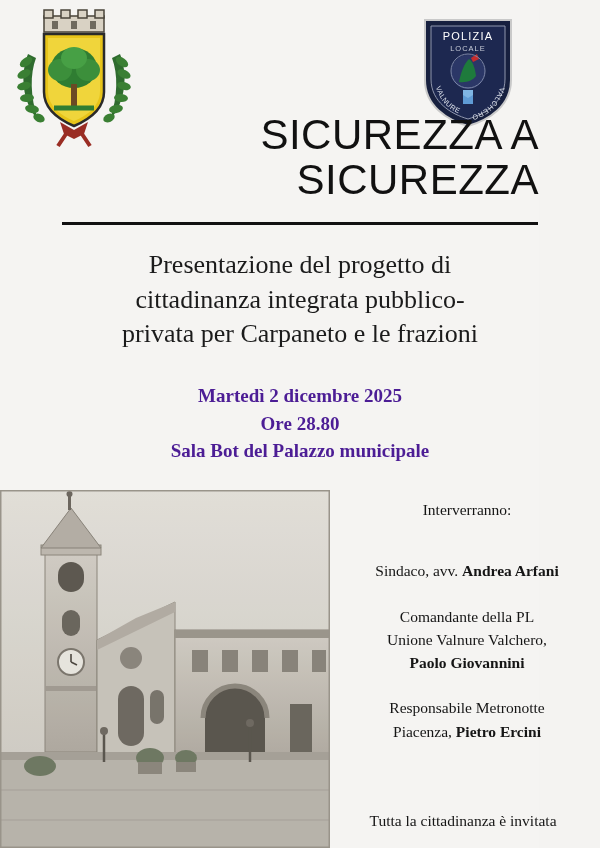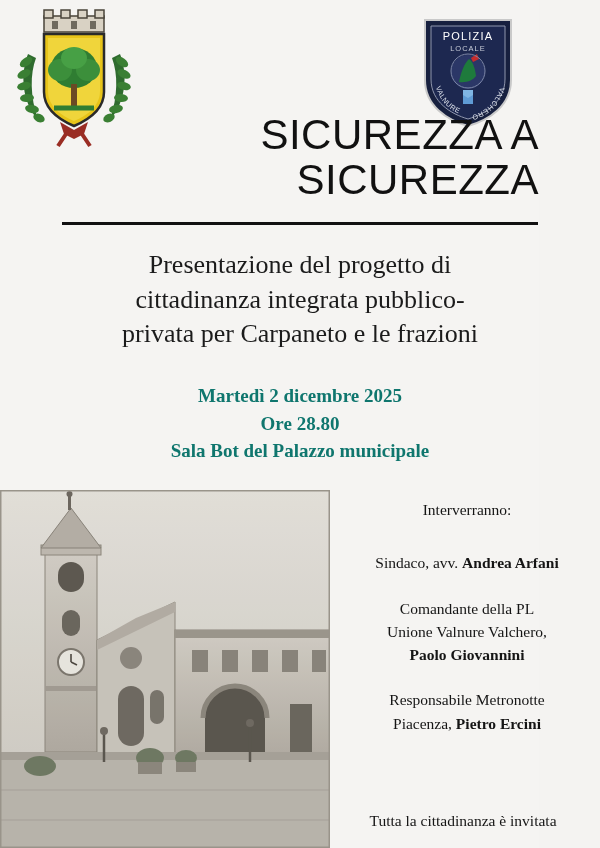--- a/index.html
+++ b/index.html
@@ -80,21 +80,21 @@
   
   .when {
     position: absolute;
     left: 50px;
     width: 500px;
     top: 382px;
     text-align: center;
     font-size: 19px;
     font-weight: bold;
     line-height: 1.45;
-    color: #0f766e;
+    color: #4c1d95;
   }
 
   
   .photo {
     position: absolute;
     left: 0;
     top: 490px;
     width: 330px;
     height: 358px;
     overflow: hidden;
@@ -113,21 +113,21 @@
     color: #151515;
     line-height: 1.5;
   }
   .speakers .blk {
     margin-bottom: 22px;
     text-align: center;
   }
   .speakers .blk:last-child { margin-bottom: 12px; }
   .speakers b { font-weight: bold; }
   .intervengono {
-    margin-bottom: 30px;
+    margin-bottom: 38px;
   }
   .closing {
     position: absolute;
     left: 330px;
     width: 266px;
     top: 812px;
     text-align: center;
     font-size: 15.5px;
     color: #151515;
   }

